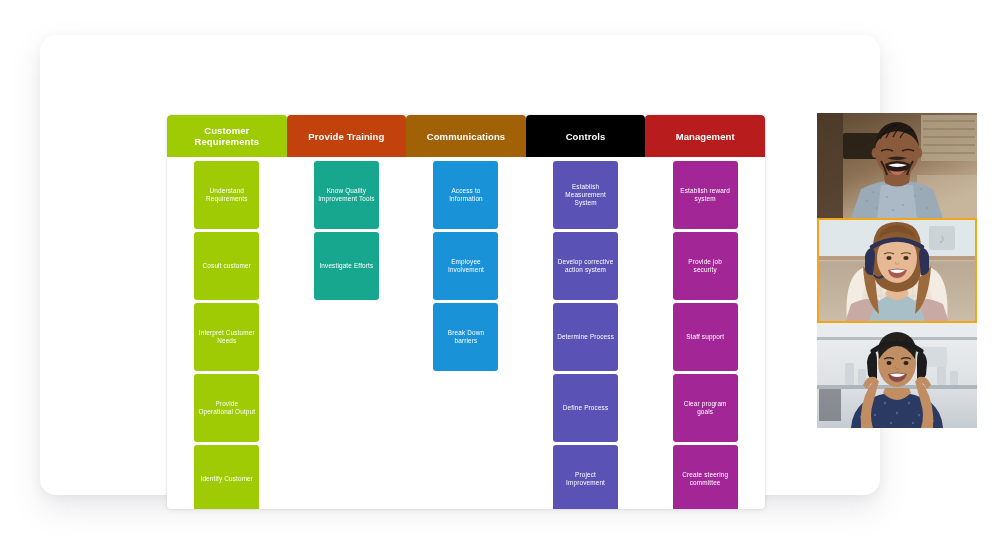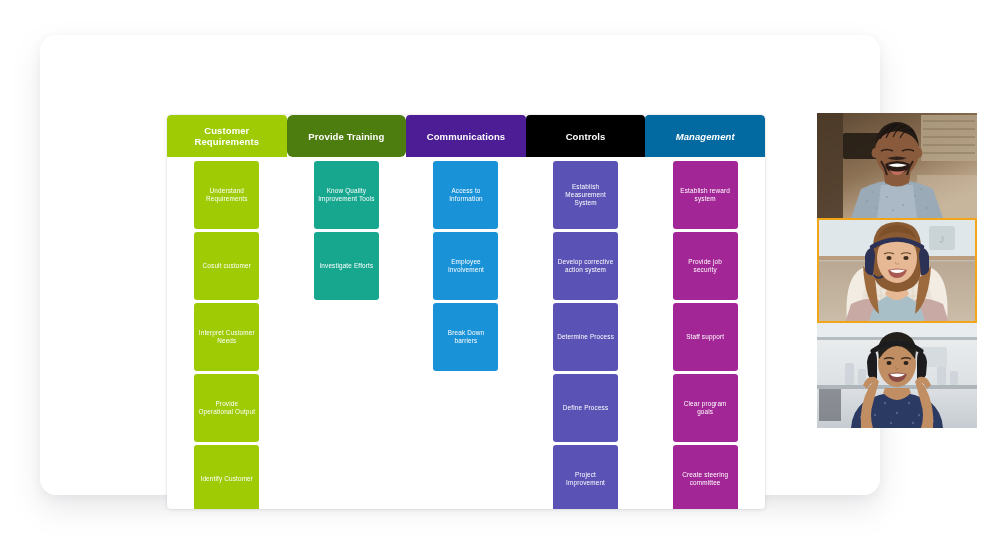--- a/index.html
+++ b/index.html
@@ -144,30 +144,30 @@
 <body>
 
 <div id="app-card">
 
   <div id="matrix-panel">
 
     <div id="header-row">
       <div class="col-header" style="background: rgb(158, 203, 4);">
         <span>Customer Requirements</span>
       </div>
-      <div class="col-header" style="background: #4d7c0f; border-radius: 6px;">
+      <div class="col-header" style="background: #c2410c;">
         <span>Provide Training</span>
       </div>
-      <div class="col-header" style="background: #4c1d95;">
+      <div class="col-header" style="background: #a16207;">
         <span>Communications</span>
       </div>
       <div class="col-header" style="background: #000000;">
         <span>Controls</span>
       </div>
-      <div class="col-header" style="background: #0369a1; font-style: italic;">
+      <div class="col-header" style="background: #b91c1c;">
         <span>Management</span>
       </div>
     </div>
 
     <div id="body-row">
       <div class="col-body">
           <div class="card" style="background: rgb(158, 203, 4);">
             <span>Understand Requirements</span>
           </div>
           <div class="card" style="background: rgb(158, 203, 4);">

